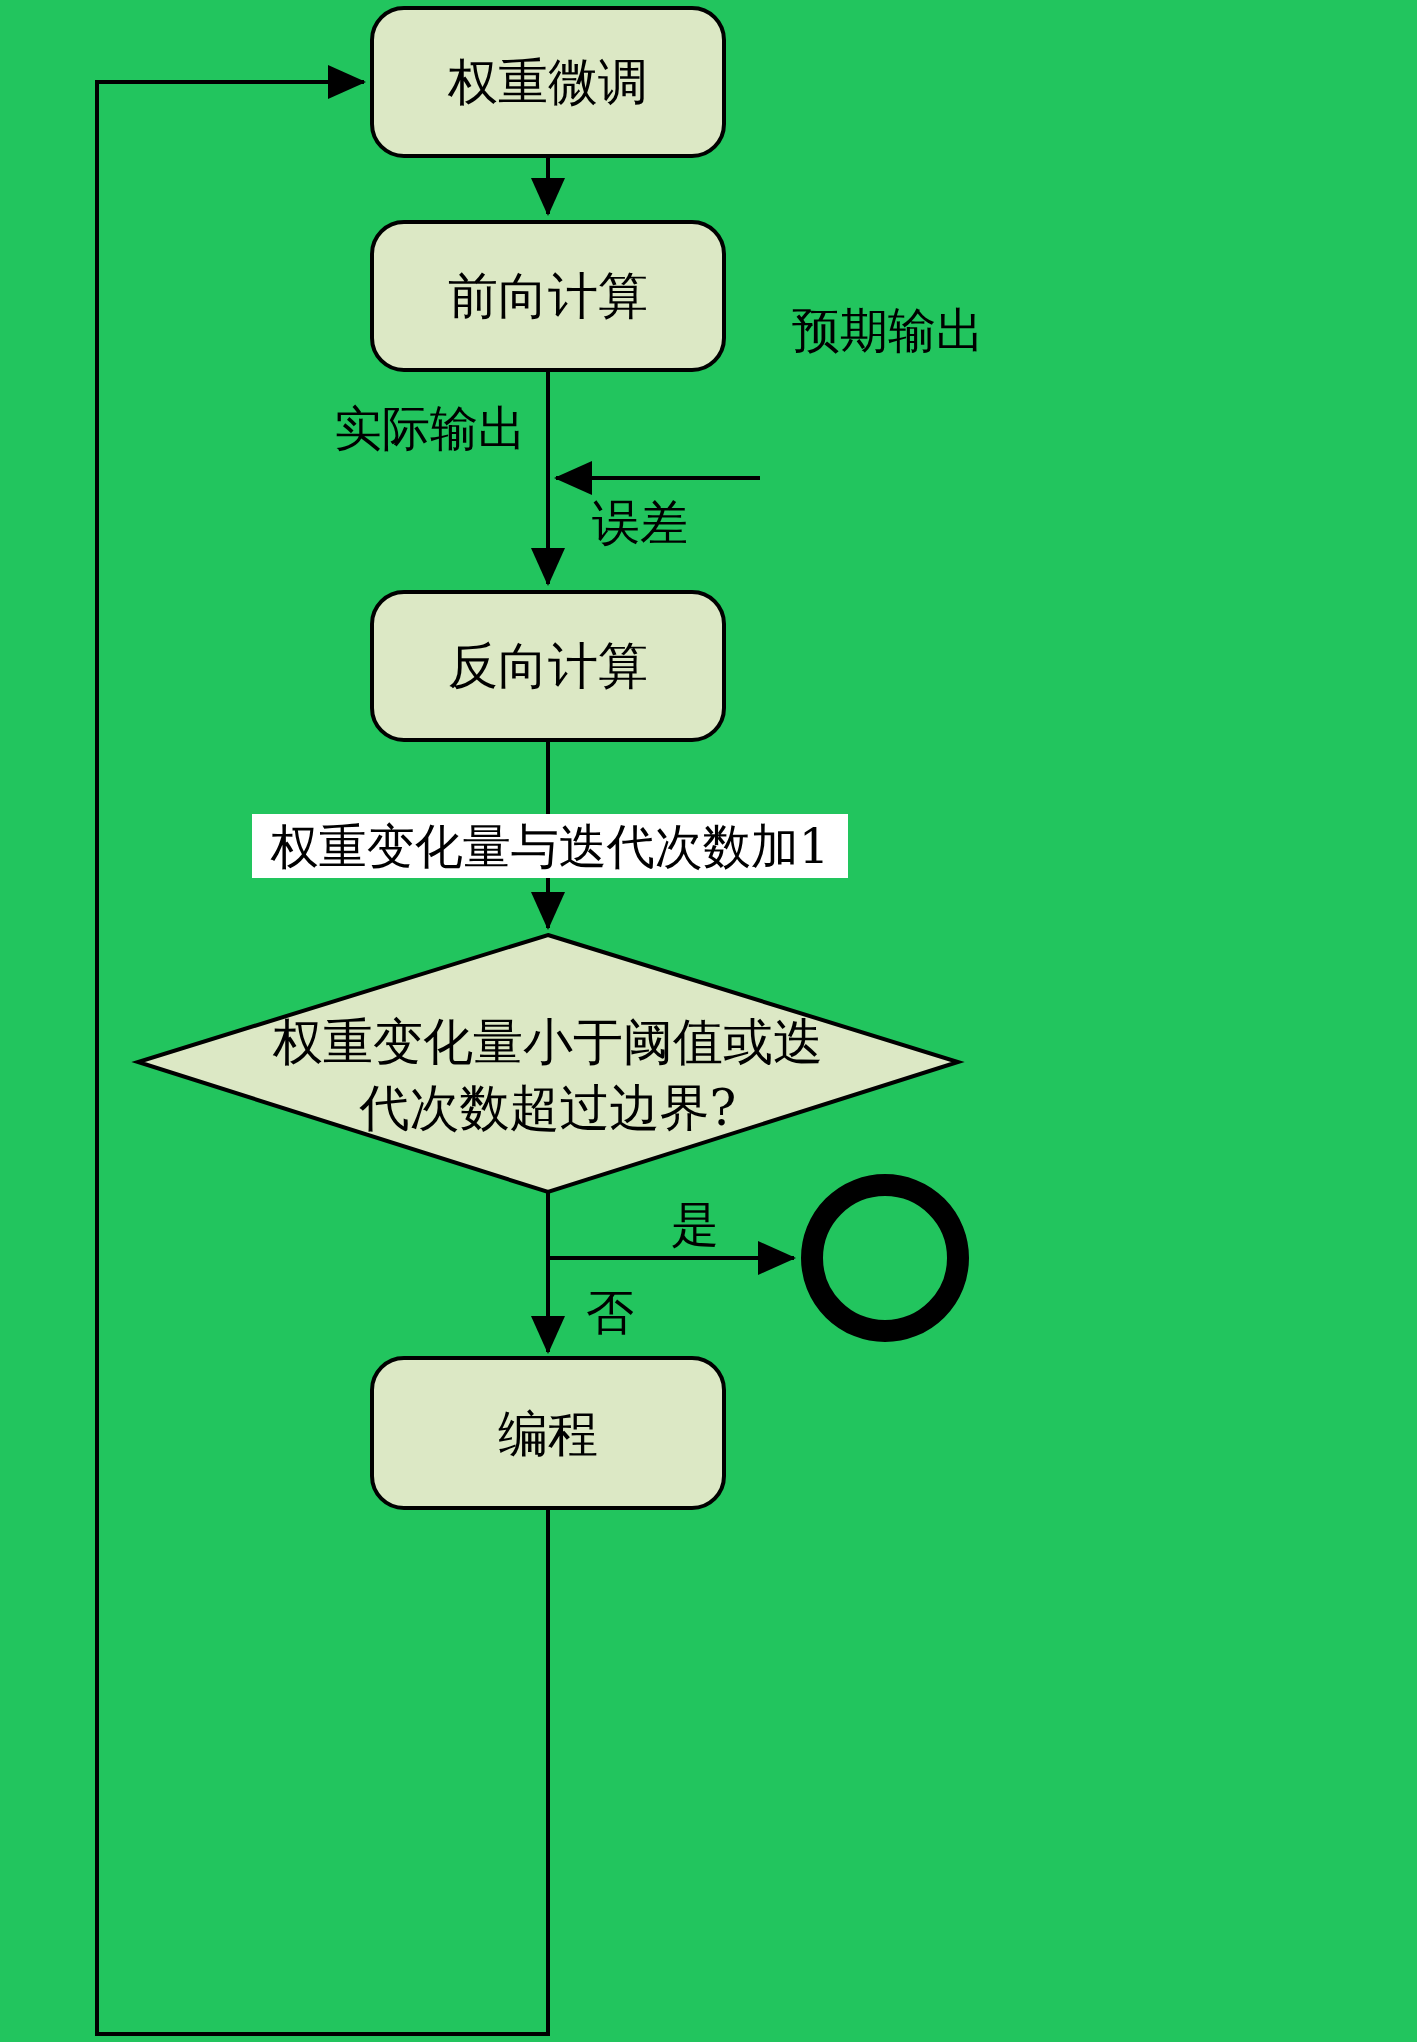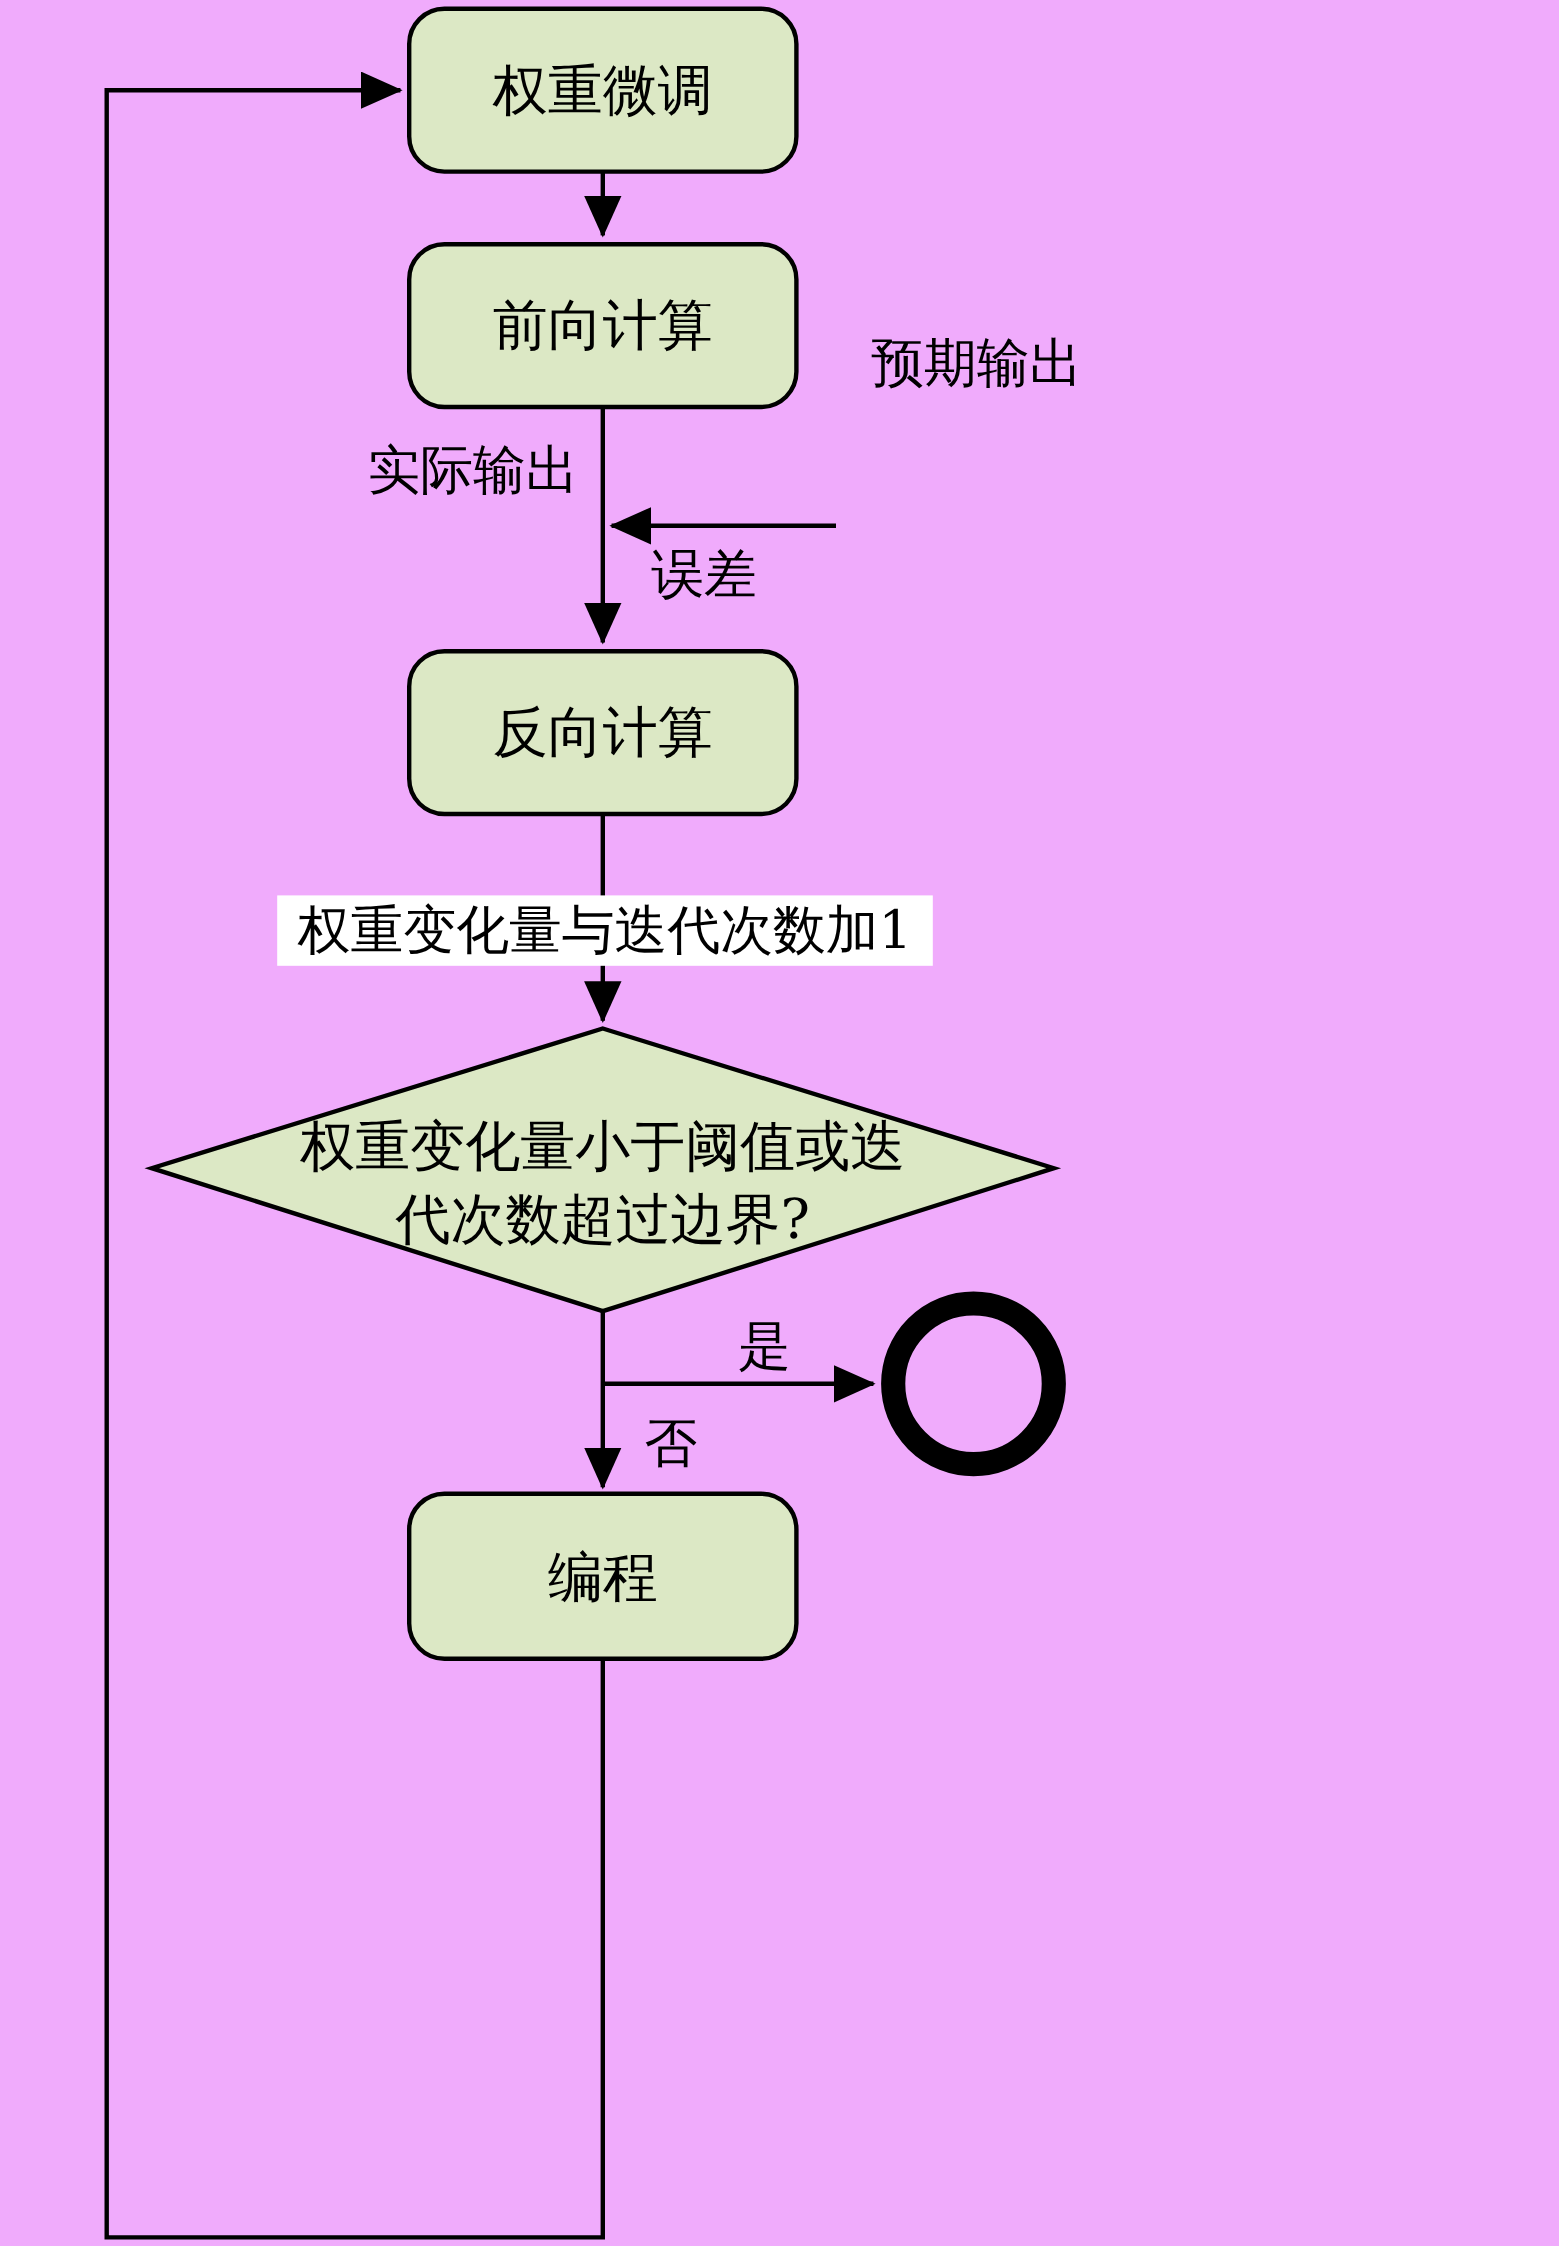--- a/index.html
+++ b/index.html
@@ -4,21 +4,21 @@
 <style>
   html, body {
     margin: 0;
     padding: 0;
     background: #ffffff;
   }
   .stage {
     position: relative;
     width: 1417px;
     height: 2042px;
-    background: #f0abfc;
+    background: #22c55e;
     overflow: hidden;
   }
   svg {
     position: absolute;
     top: 0;
     left: 0;
     display: block;
   }
   text {
     font-family: "DejaVu Serif", "Liberation Serif", serif;

